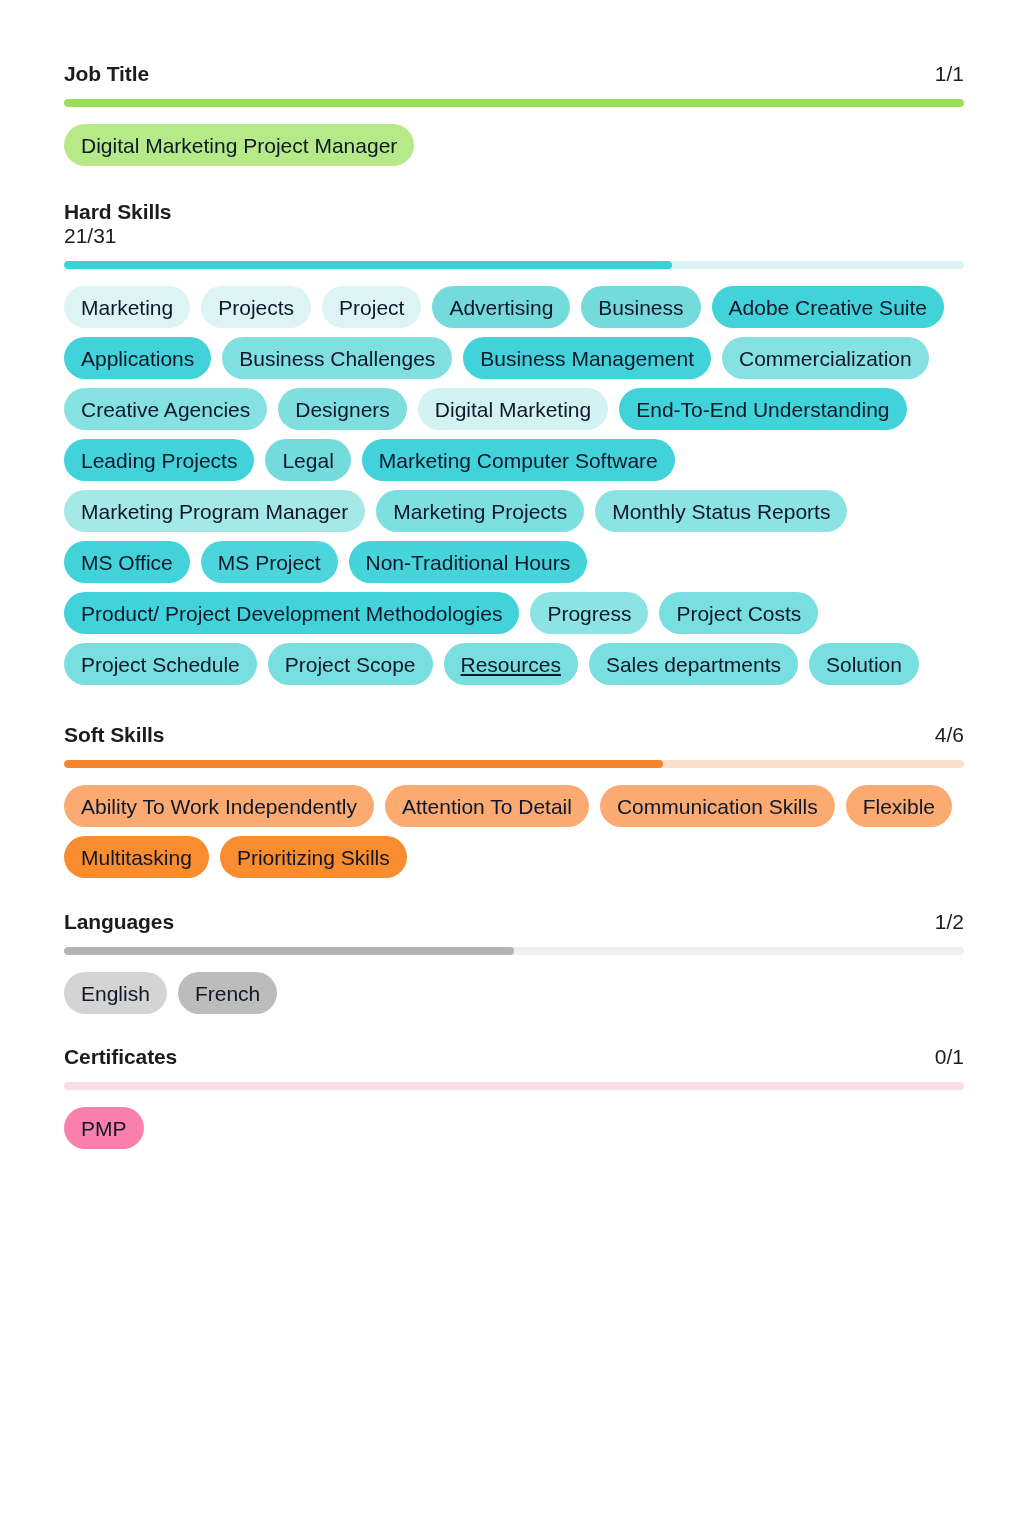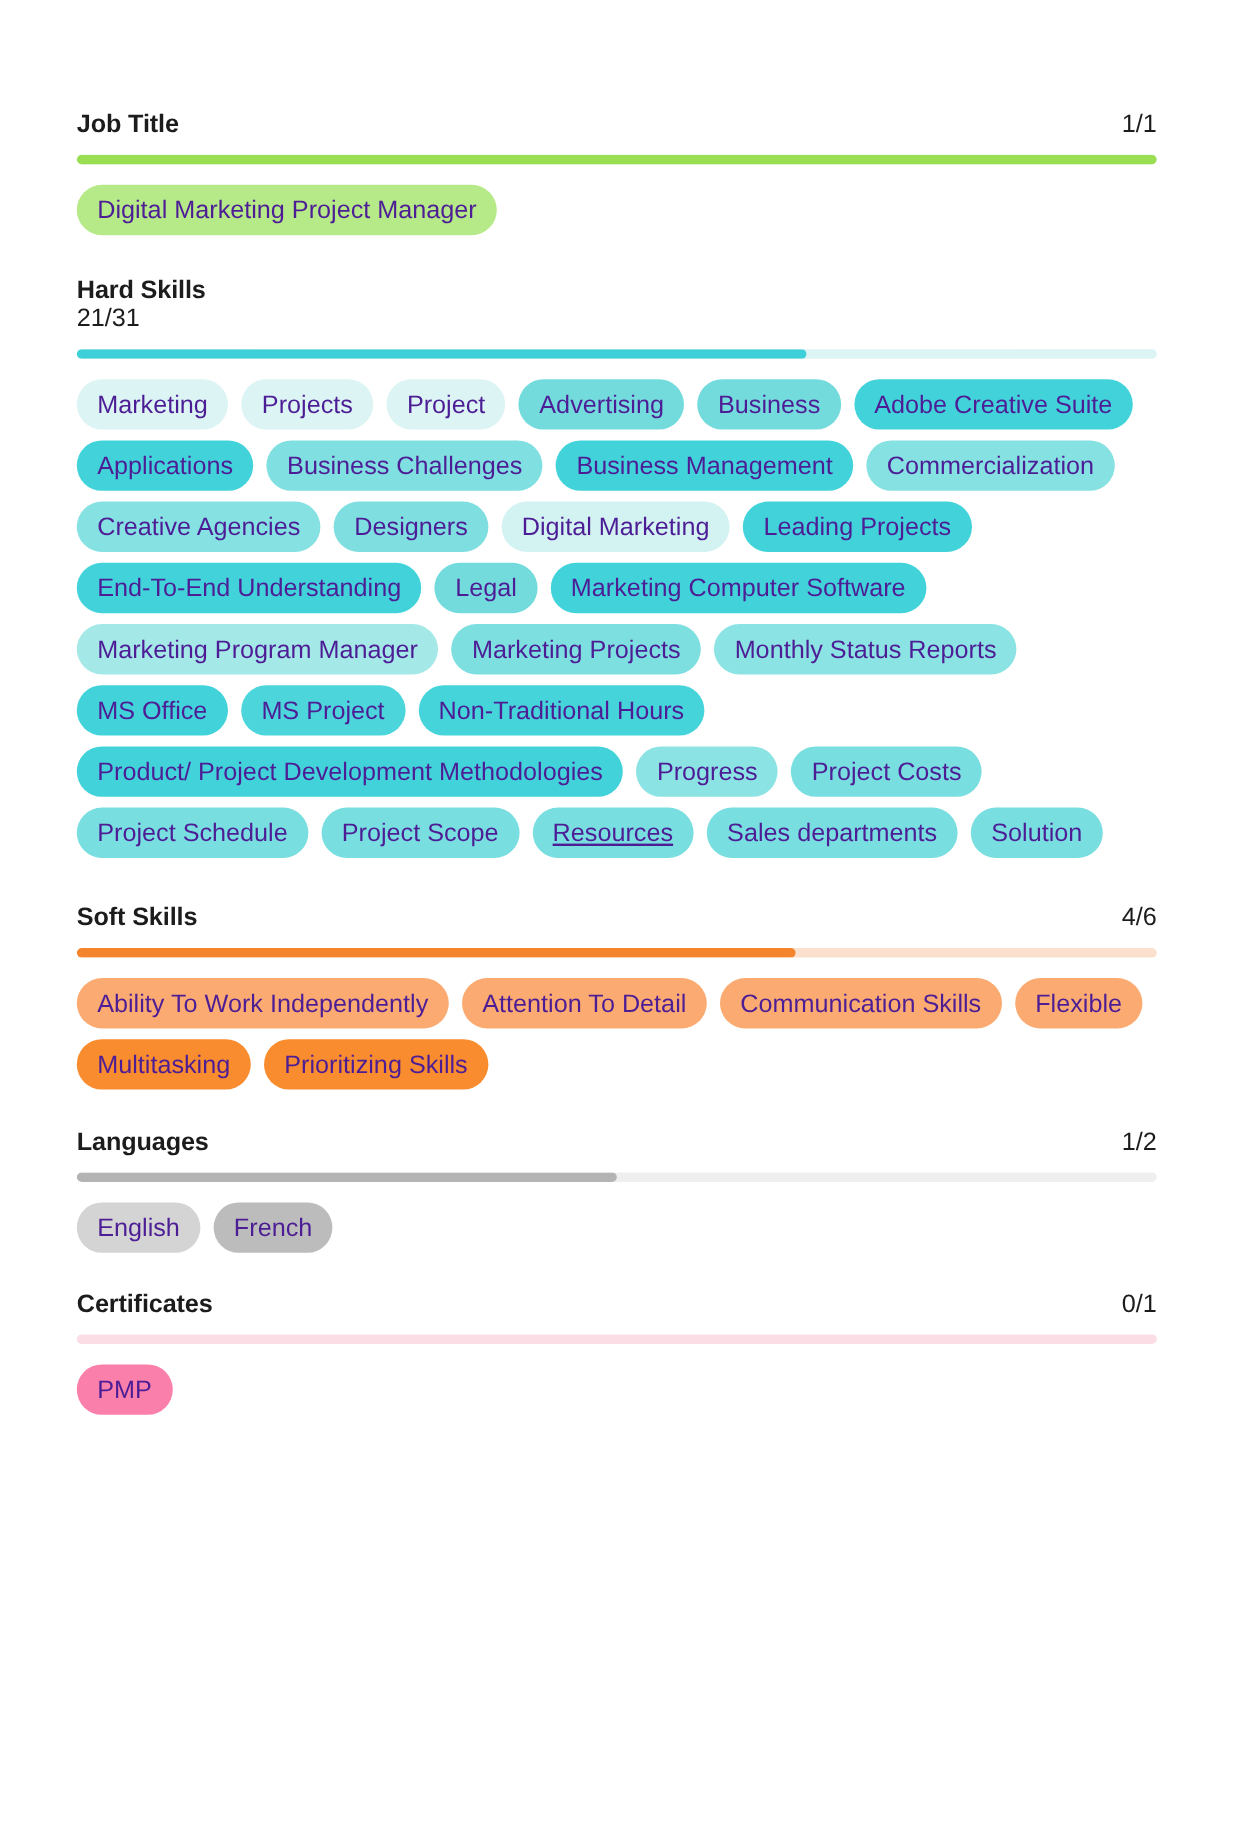--- a/index.html
+++ b/index.html
@@ -56,26 +56,26 @@
     align-content: flex-start;
   }
   .pill {
     display: inline-flex;
     align-items: center;
     height: 42px;
     padding: 0 17px;
     border-radius: 21px;
     font-size: 21px;
     line-height: 1;
-    color: #4c1d95;
+    color: #0f172a;
     white-space: nowrap;
   }
 
   
-  #section-job_title .section-head { padding-top: 92px; }
+  #section-job_title .section-head { padding-top: 62px; }
   #section-hard_skills .section-head { padding-top: 34px; flex-direction: column; }
   #section-soft_skills .section-head { padding-top: 38px; }
   #section-languages .section-head { padding-top: 32px; }
   #section-certificates .section-head { padding-top: 31px; }
 </style>
 </head>
 <body>
 
 <div class="page">
   <div id="sections-root">
@@ -135,24 +135,24 @@
           <span class="pill" style="background: rgb(134, 225, 226);">
             <span>Creative Agencies</span>
           </span>
           <span class="pill" style="background: rgb(127, 223, 224);">
             <span>Designers</span>
           </span>
           <span class="pill" style="background: rgb(211, 242, 242);">
             <span>Digital Marketing</span>
           </span>
           <span class="pill" style="background: rgb(66, 211, 218);">
+            <span>End-To-End Understanding</span>
+          </span>
+          <span class="pill" style="background: rgb(66, 211, 218);">
             <span>Leading Projects</span>
-          </span>
-          <span class="pill" style="background: rgb(66, 211, 218);">
-            <span>End-To-End Understanding</span>
           </span>
           <span class="pill" style="background: rgb(116, 219, 221);">
             <span>Legal</span>
           </span>
           <span class="pill" style="background: rgb(66, 211, 218);">
             <span>Marketing Computer Software</span>
           </span>
           <span class="pill" style="background: rgb(165, 232, 232);">
             <span>Marketing Program Manager</span>
           </span>

